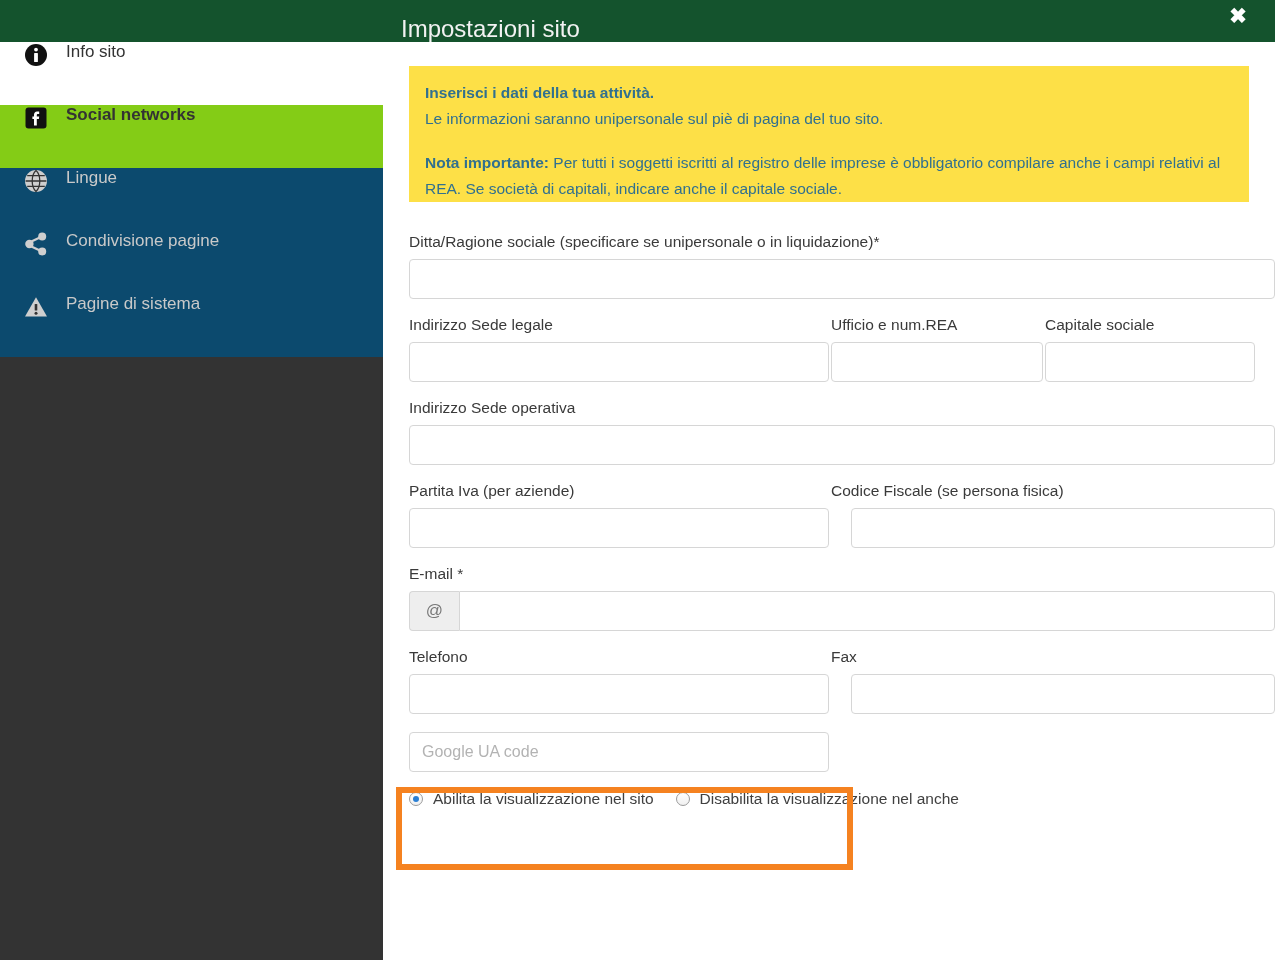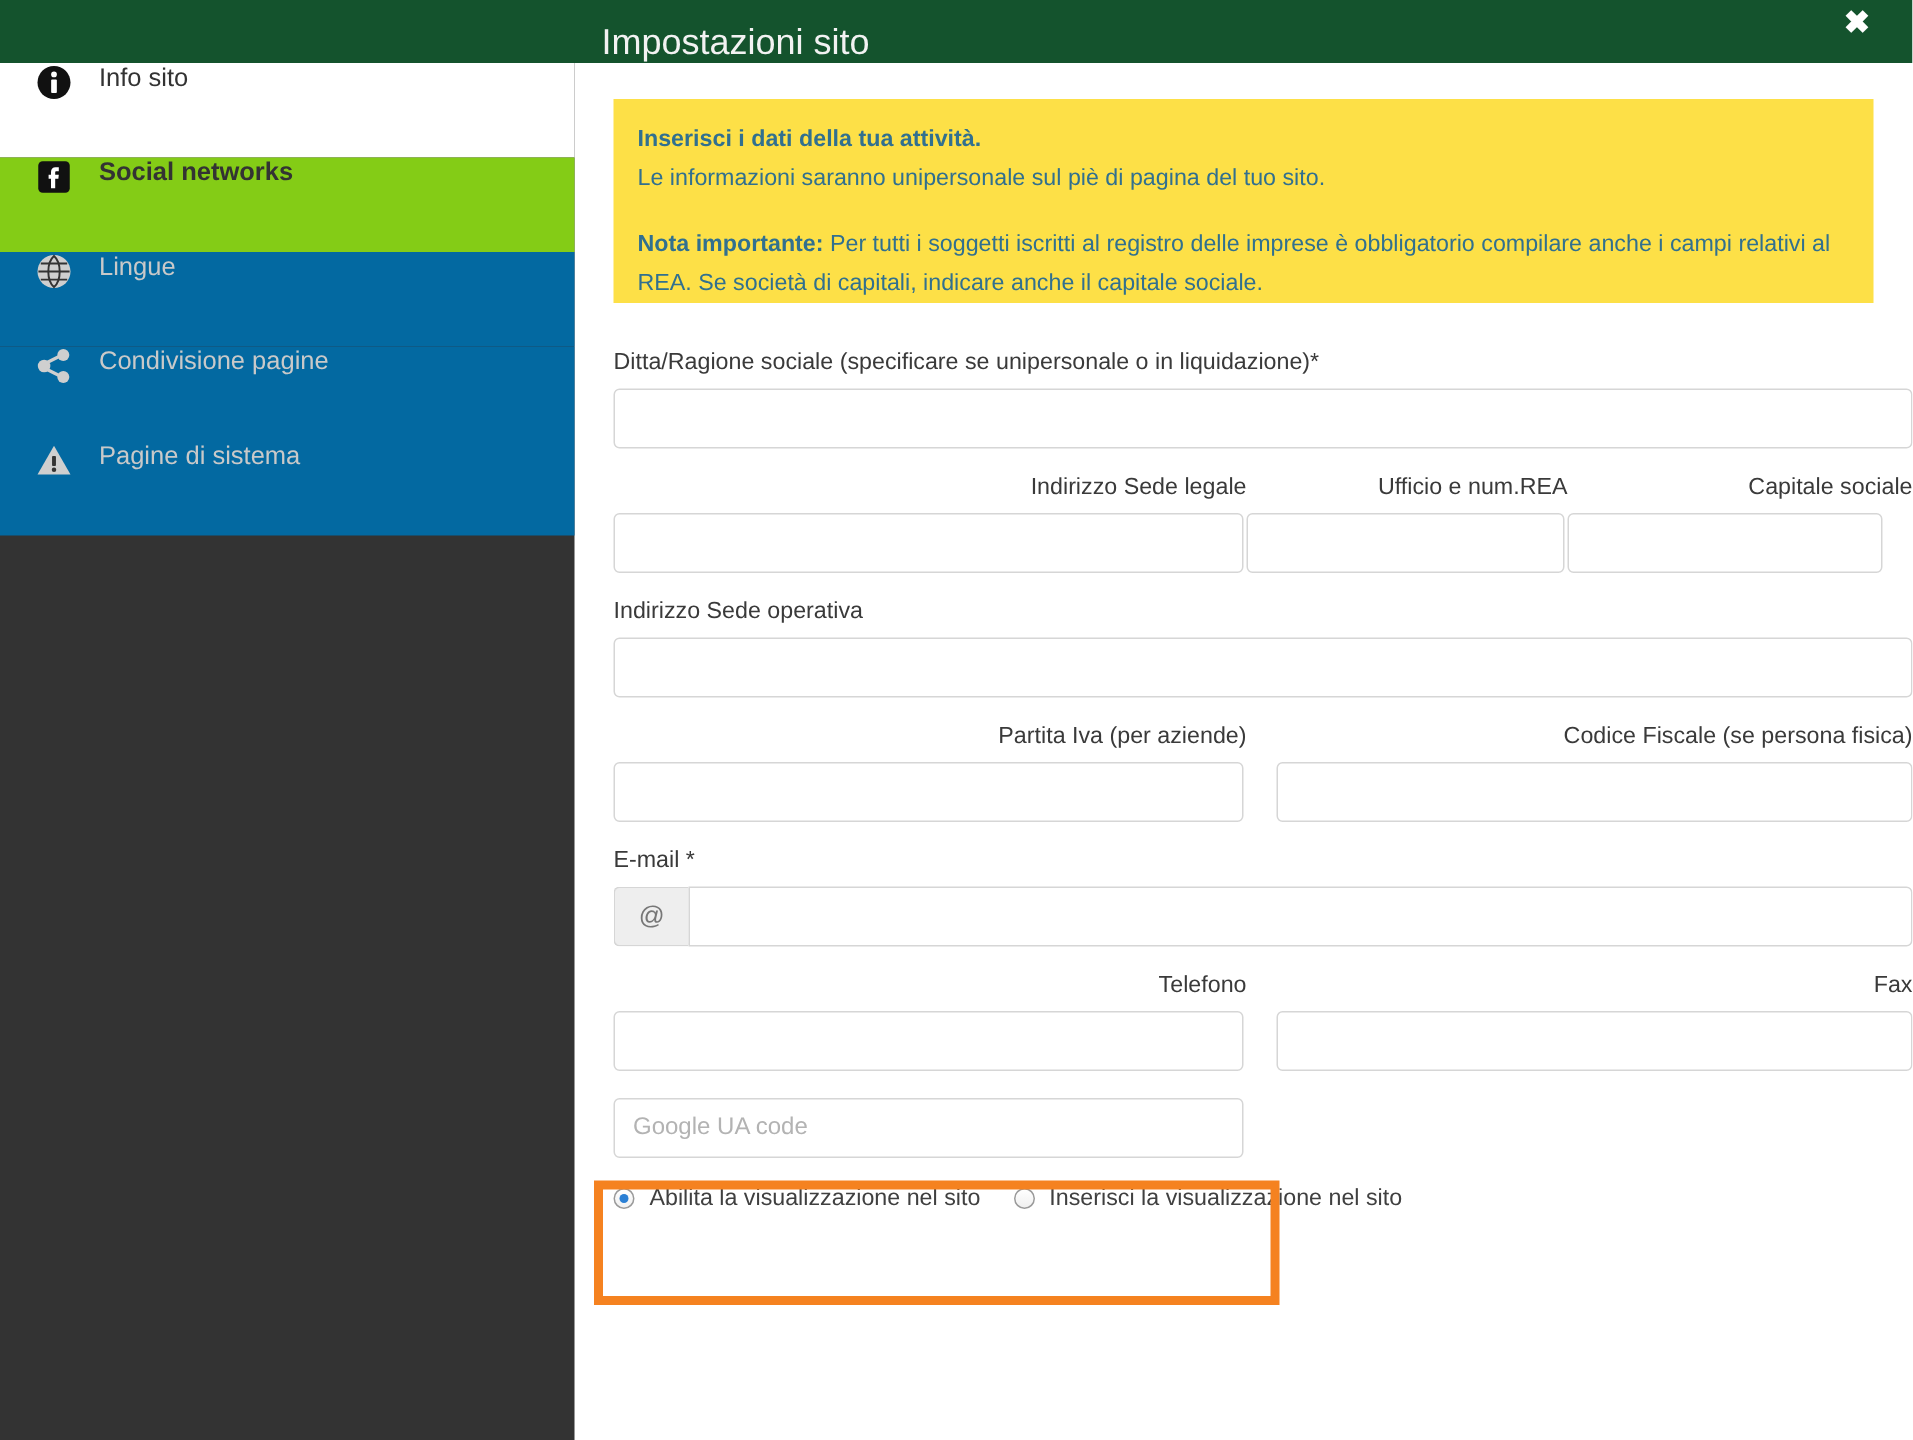--- a/index.html
+++ b/index.html
@@ -62,21 +62,21 @@
     position: relative;
     height: 63px;
     display: flex;
     align-items: flex-start;
     padding-left: 24px;
     box-sizing: border-box;
     cursor: pointer;
   }
   .nav-item.state-white { background: #ffffff; }
   .nav-item.state-active { background: #84cc16; font-weight: bold; }
-  .nav-item.state-dark { background: #0369a1; }
+  .nav-item.state-dark { background: #0c4a6e; }
 
   .nav-icon {
     width: 30px;
     min-width: 30px;
     height: 26px;
     display: flex;
     align-items: center;
     justify-content: flex-start;
   }
   .nav-label {
@@ -139,21 +139,21 @@
     background: #ffffff;
     font-size: 16px;
     font-family: "Liberation Sans", sans-serif;
     color: #555555;
     padding: 0 12px;
     outline: none;
   }
   .txt::placeholder { color: #b3b3b3; }
 
   
-  .r-labels { display: flex; margin-bottom: 7px; text-align: right; }
+  .r-labels { display: flex; margin-bottom: 7px; }
   .r-inputs { display: flex; }
 
   
   .input-group { display: flex; }
   .addon {
     box-sizing: border-box;
     width: 50px;
     height: 40px;
     border: 1px solid #d6d6d6;
     border-right: none;
@@ -356,21 +356,21 @@
     </div>
 
     <div class="frow" style="margin-top:17px;">
       <div class="radio-row" style="margin-top:18px;">
         <div class="radio-opt checked">
           <span class="radio-dot"></span>
           <span class="radio-label">Abilita la visualizzazione nel sito</span>
         </div>
         <div class="radio-opt">
           <span class="radio-dot"></span>
-          <span class="radio-label">Inserisci la visualizzazione nel sito</span>
+          <span class="radio-label">Disabilita la visualizzazione nel anche</span>
         </div>
       </div>
     </div>
 
   </div>
 
   <div class="highlight"></div>
 
 </div>
 

